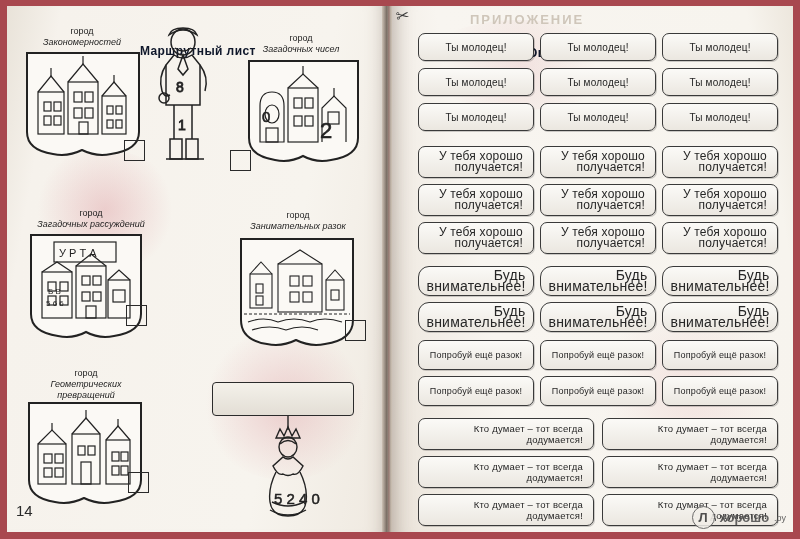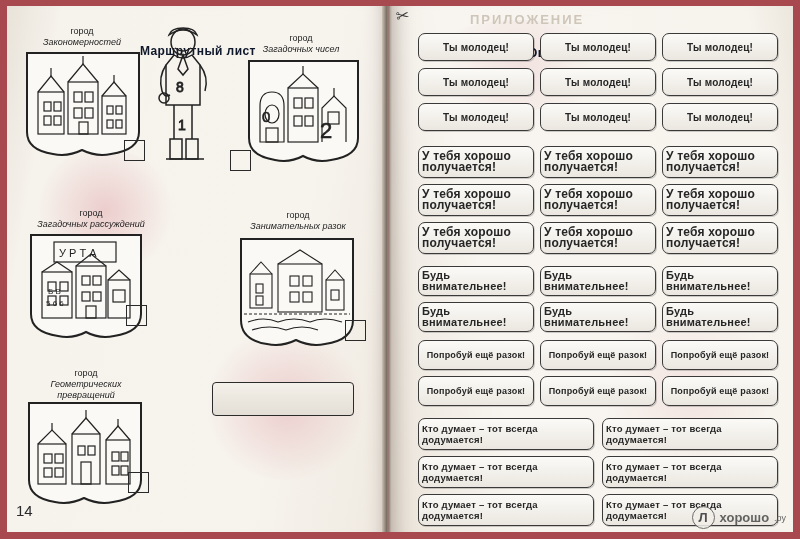--- a/index.html
+++ b/index.html
@@ -58,30 +58,30 @@
     position:absolute;width:19px;height:19px;border:1.4px solid #2a2a2a;background:transparent;
   }
 
   
   .sticker{
     position:absolute;
     border:1.5px solid #3a3a3a;border-radius:7px;
     background:linear-gradient(180deg,#fbfaf7,#ebe7e0);
     box-shadow:1px 1px 0 rgba(0,0,0,.18);
     display:flex;align-items:center;justify-content:center;
-    text-align:left;
-    font-weight:bold;color:#262626;
+    text-align:right;
+    font-weight:normal;color:#262626;
     letter-spacing:.2px;
     line-height:11px;
-    padding:0 3px;
+    padding:0 10px;
     box-sizing:border-box;
   }
   .s1{font-size:10px;}
   .s2{font-size:12px;}
-  .s3{font-size:11px;}
+  .s3{font-size:14px;border-radius:11px;}
   .s4{font-size:9px;}
   .s5{font-size:9.5px;}
 
   .scissors{position:absolute;left:396px;top:6px;font-size:16px;color:#3a3a3a;transform:rotate(-8deg);}
   .ghost{
     position:absolute;color:#cfc6ba;font-weight:bold;font-size:13px;letter-spacing:2px;
     user-select:none;
   }
 
   
@@ -293,20 +293,35 @@
           <rect x="95" y="52" width="7" height="9"></rect>
         <rect x="86" y="66" width="7" height="9"></rect>
           <rect x="95" y="66" width="7" height="9"></rect>
         <path d="M60 18 v-8 M92 26 v-7 M26 30 v-7"></path>
       </g>
     </svg>
   </div>
   <div class="tickbox" style="left:128px;top:472px;"></div>
 
   <div class="banner" style="left:212px;top:382px;width:140px;height:32px;"></div>
+  <div class="fig" style="left:250px;top:414px;">
+    <svg width="76" height="115" viewBox="0 0 76 115">
+      <g fill="none" stroke="#222" stroke-width="1.4">
+        <path d="M38 2 v14"></path>
+        <path d="M26 24 l4 -9 l4 7 l4 -9 l4 9 l4 -7 l4 9 Z"></path>
+        <ellipse cx="38" cy="33" rx="9" ry="10"></ellipse>
+        <path d="M30 30 q8 -7 16 0"></path>
+        <path d="M33 43 q5 4 10 0 l10 9 q-5 10 -10 8 q-5 3 -10 0 q-5 2 -10 -8 Z"></path>
+        <path d="M26 58 q-8 16 -6 30 q2 14 18 14 q16 0 18 -14 q2 -14 -6 -30"></path>
+        <path d="M22 88 q16 8 32 0"></path>
+        <path d="M20 96 q18 10 36 0"></path>
+        <text x="24" y="90" font-size="15" font-family="Liberation Sans" stroke-width="0.5" fill="#222">5 2 4 0</text>
+      </g>
+    </svg>
+  </div>
 
   <div class="pagenum">14</div>
 
   <div class="scissors">✂</div>
   <div class="ghost" style="left:470px;top:12px;">ПРИЛОЖЕНИЕ</div>
   <div class="ttl" style="left:528px;top:10px;font-size:12px;">Оценки-наклейки</div>
 
   <div class="sticker s1" style="left:418px;top:33px;width:116px;height:28px;">Ты молодец!</div>
   <div class="sticker s1" style="left:540px;top:33px;width:116px;height:28px;">Ты молодец!</div>
   <div class="sticker s1" style="left:662px;top:33px;width:116px;height:28px;">Ты молодец!</div>

